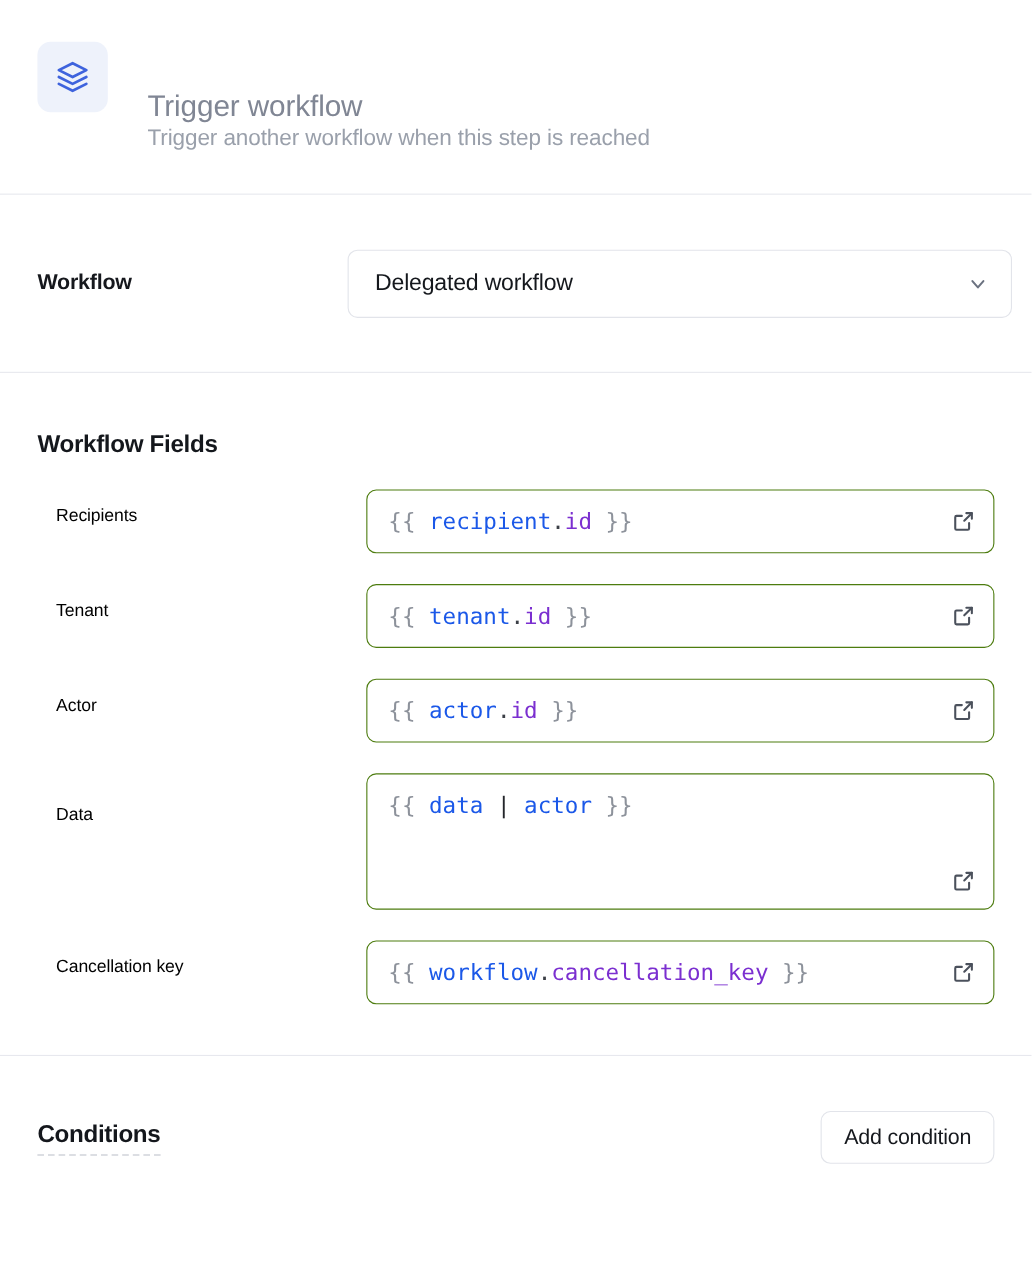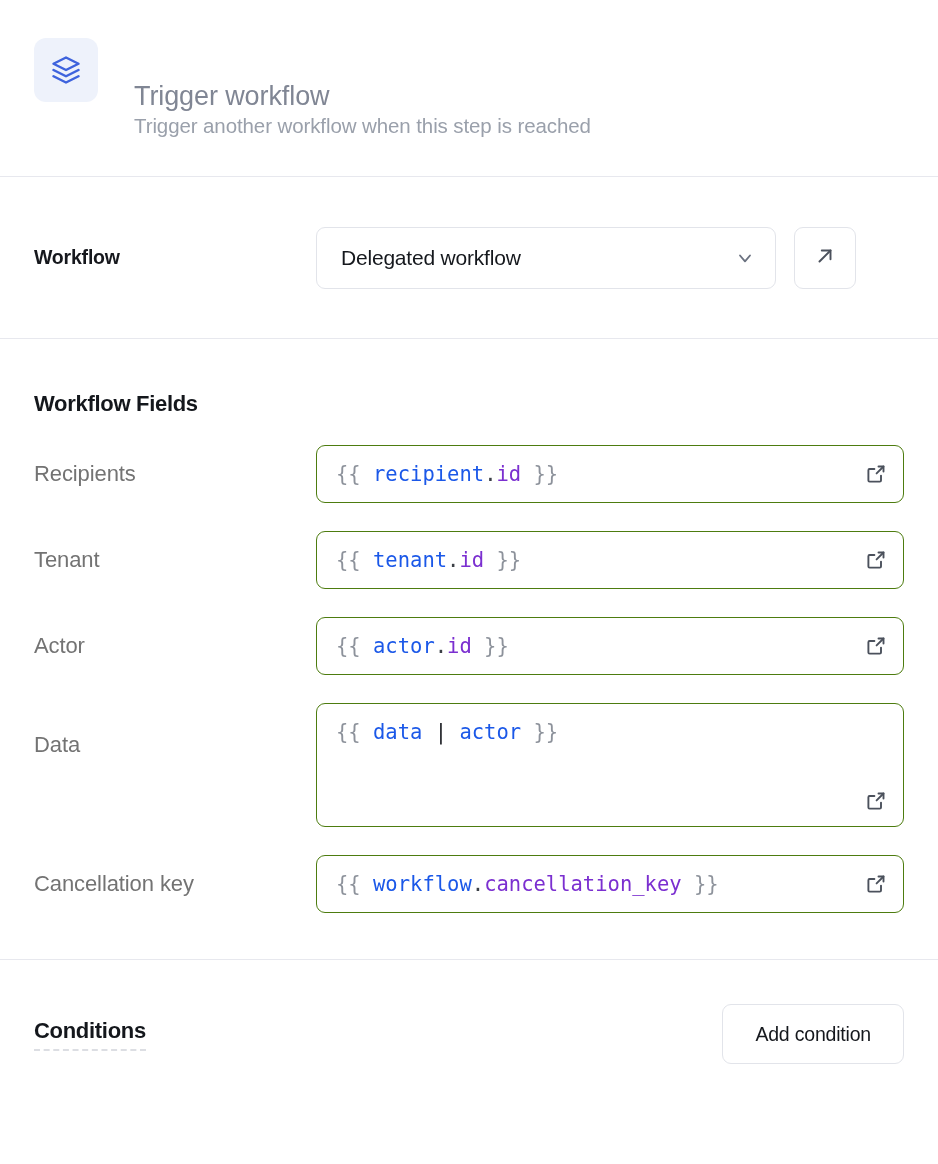--- a/index.html
+++ b/index.html
@@ -76,21 +76,21 @@
     width: 282px;
     flex: 0 0 282px;
     letter-spacing: -0.2px;
   }
   .select-wrap {
     display: flex;
     align-items: center;
     gap: 18px;
   }
   .select-box {
-    width: 460px;
+    width: 604px;
     height: 62px;
     border: 1px solid #e2e4ea;
     border-radius: 9px;
     background: #ffffff;
     display: flex;
     align-items: center;
     justify-content: space-between;
     padding: 0 20px 0 24px;
     cursor: pointer;
   }
@@ -127,26 +127,27 @@
     padding-top: 52px;
     padding-bottom: 0px;
   }
   .field-row {
     display: flex;
     align-items: flex-start;
     margin-top: 28px;
   }
   .field-row:first-of-type { margin-top: 28px; }
   .field-label {
-    font-size: 22px;
-    color: #737373;
+    font-size: 16px;
+    color: #000000;
     width: 282px;
     flex: 0 0 282px;
     letter-spacing: -0.1px;
     padding-top: 16px;
+    margin-left: 17px;
   }
   .field-label.tall { padding-top: 29px; }
   .code-box {
     position: relative;
     flex: 1 1 auto;
     border: 1px solid #4d7c0f;
     border-radius: 9px;
     background: #ffffff;
     min-height: 56px;
     padding: 14px 56px 14px 19px;
@@ -194,22 +195,22 @@
     font-size: 22px;
     font-weight: 700;
     color: #14171c;
     letter-spacing: -0.3px;
     border-bottom: 2px dashed #dcdee3;
     padding-bottom: 5px;
     display: inline-block;
     cursor: help;
   }
   .btn-outline {
-    height: 60px;
-    padding: 0 32px;
+    height: 48px;
+    padding: 0 20px;
     border: 1px solid #e2e4ea;
     border-radius: 9px;
     background: #fff;
     font-family: "Liberation Sans", sans-serif;
     font-size: 19.5px;
     color: #15181d;
     letter-spacing: -0.2px;
     cursor: pointer;
     display: flex;
     align-items: center;

